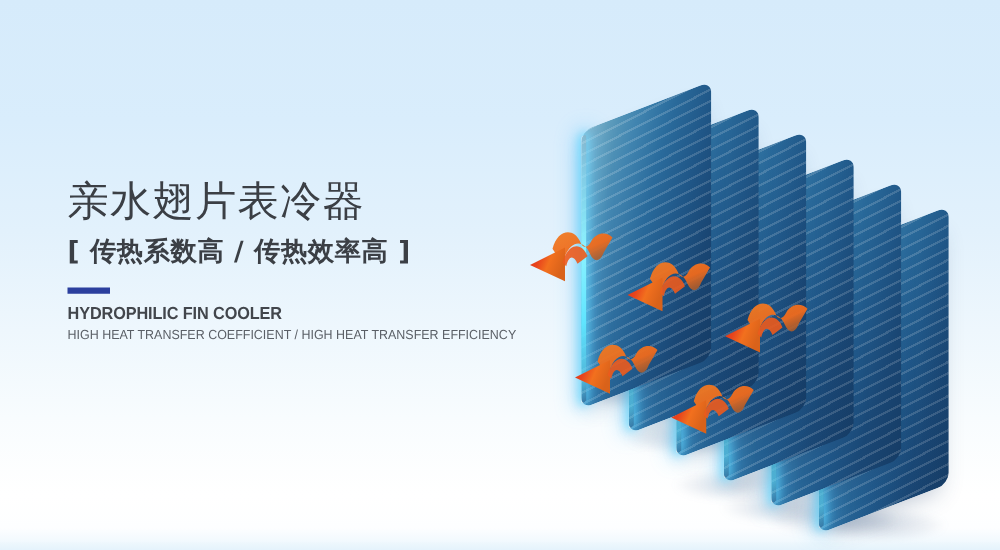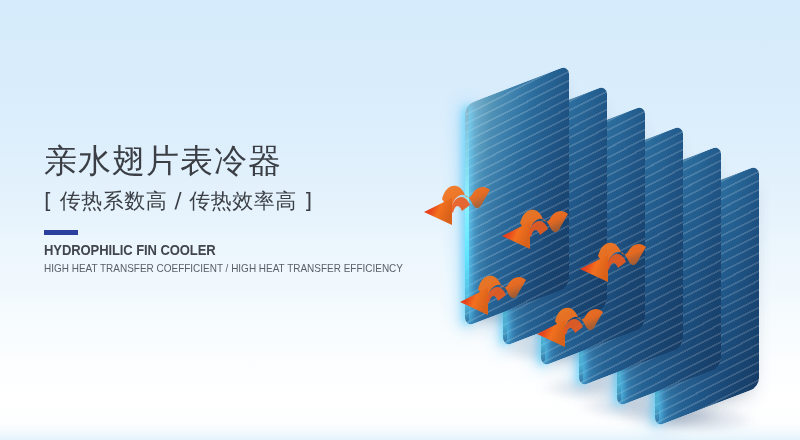--- a/index.html
+++ b/index.html
@@ -37,40 +37,40 @@
     position: absolute;
     left: 0; right: 0; bottom: 0;
     height: 7px;
     background: linear-gradient(180deg, rgba(222,242,252,0) 0%, #e9f5fc 60%, #e4f3fc 100%);
     pointer-events: none;
   }
 
   
   .copy {
     position: absolute;
-    left: 44px;
+    left: 54px;
     top: 140px;
     width: 420px;
   }
   .title-cn {
     font-family: "DejaVu Sans", "Liberation Sans", sans-serif;
     font-size: 33px;
     line-height: 42px;
     letter-spacing: 1px;
     color: #3b3f45;
     font-weight: 400;
     white-space: nowrap;
   }
   .subtitle-cn {
     font-family: "DejaVu Sans", "Liberation Sans", sans-serif;
     font-size: 21px;
     line-height: 30px;
     letter-spacing: 0.5px;
     color: #3b3f45;
-    font-weight: 400;
+    font-weight: 700;
     margin-top: 4px;
     white-space: nowrap;
   }
   .rule {
     width: 34px;
     height: 5px;
     background: #2b3f9e;
     margin-top: 14px;
     margin-bottom: 7px;
   }

